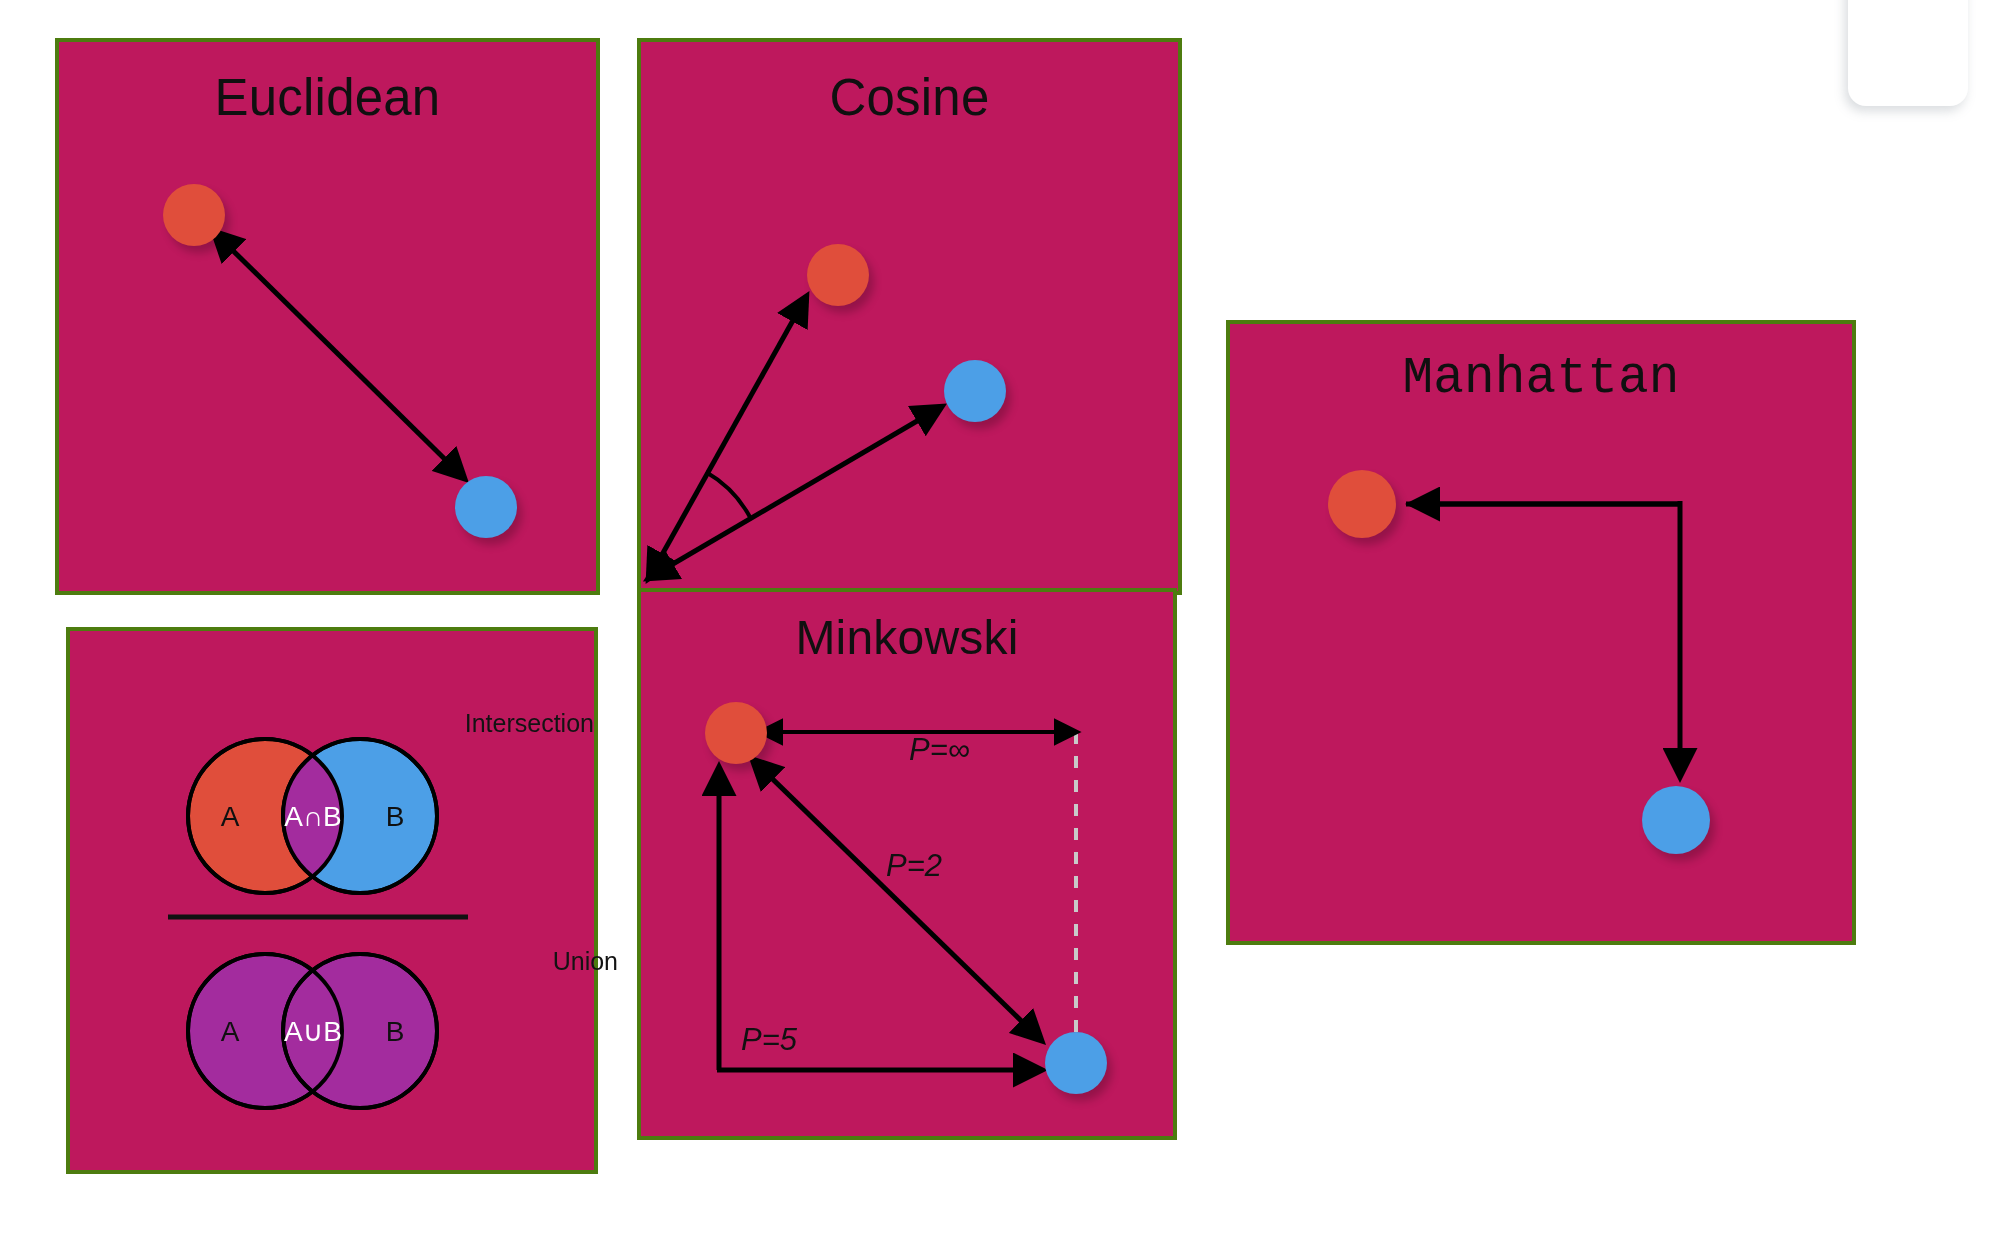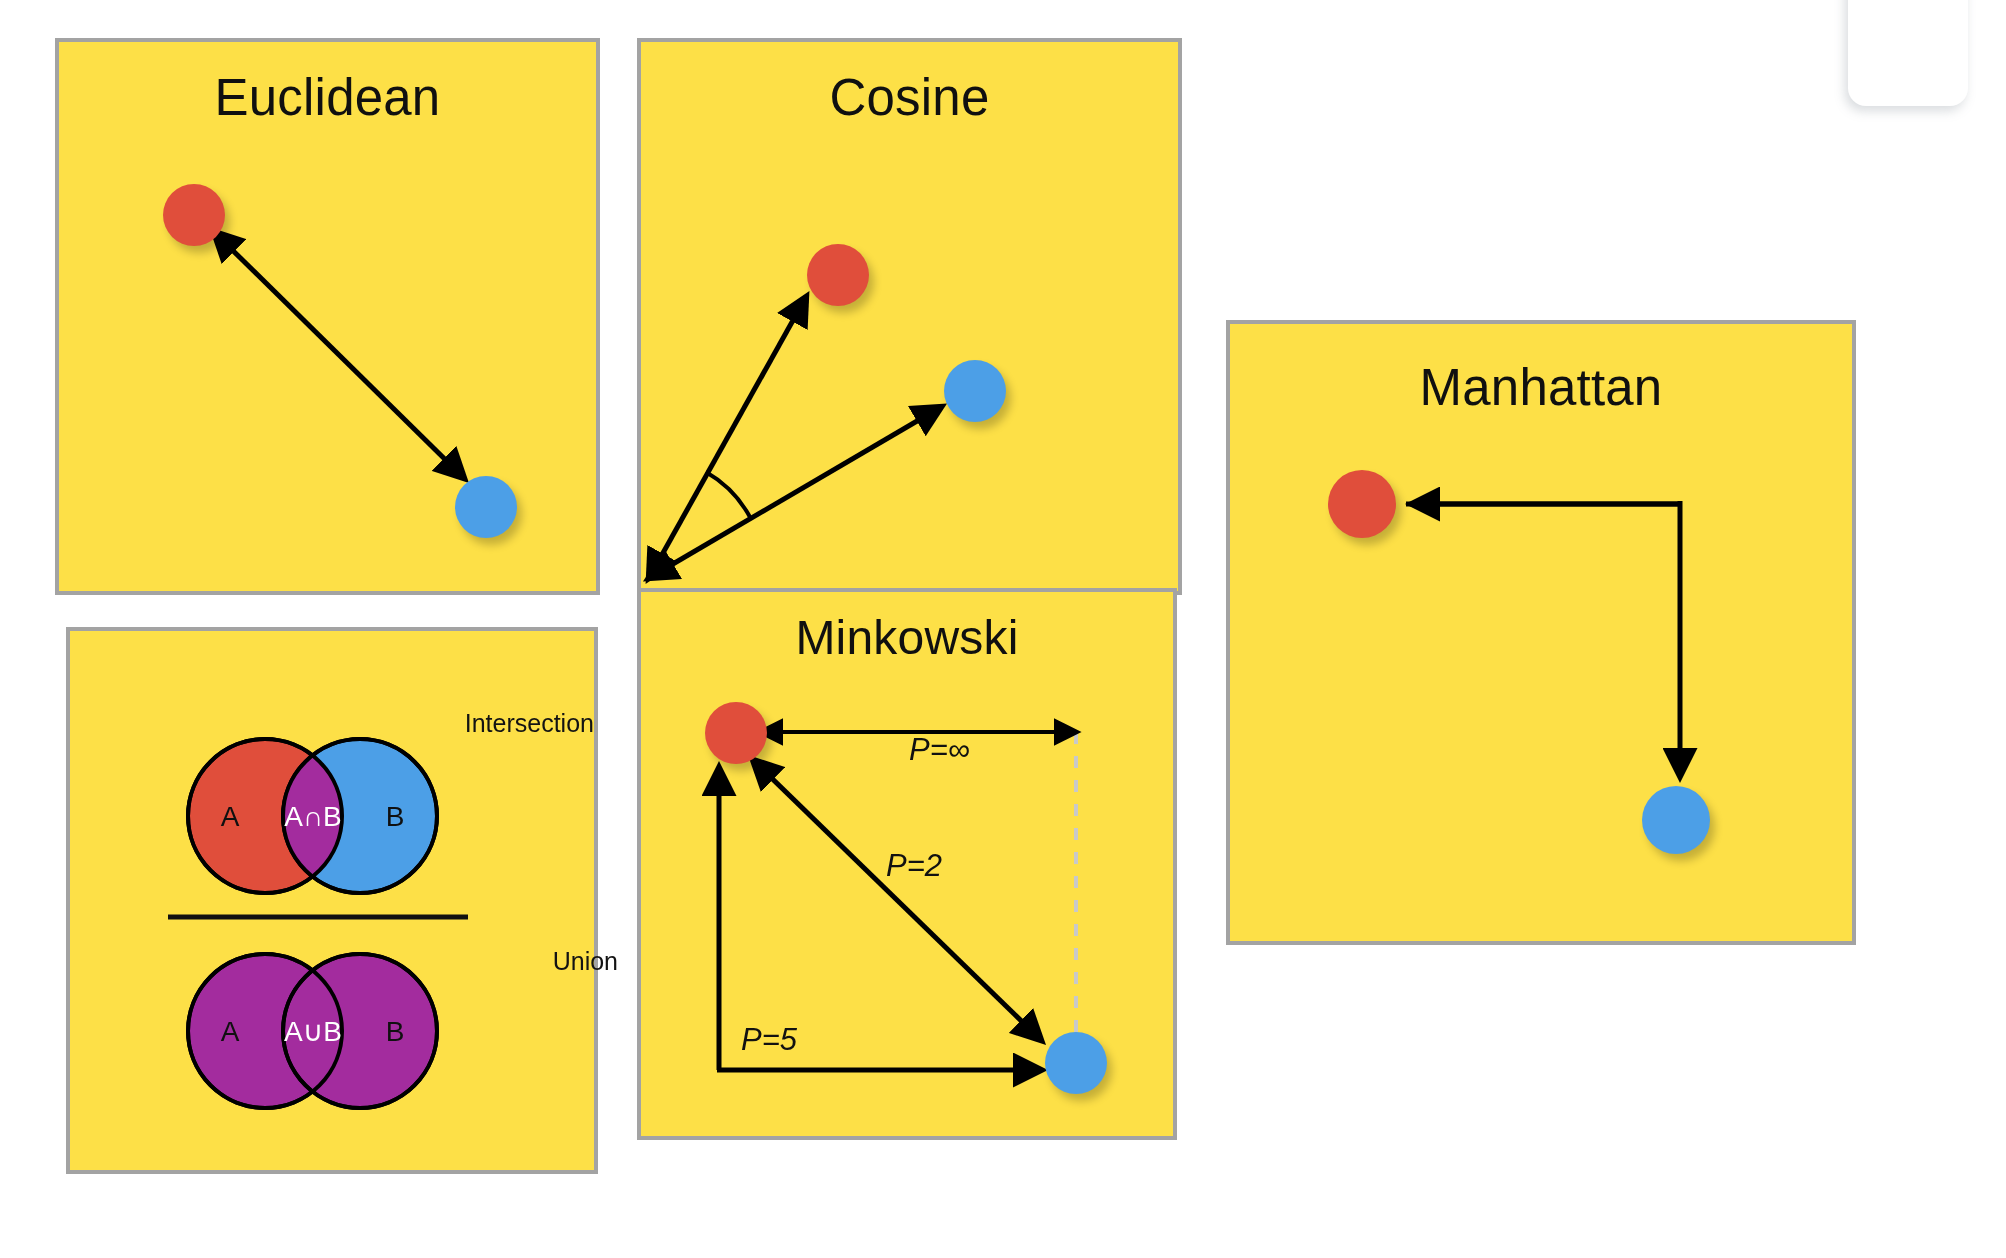--- a/index.html
+++ b/index.html
@@ -20,22 +20,22 @@
     position: absolute;
     left: 0; top: 0;
     width: 2006px;
     height: 1258px;
   }
 
   
   .panel {
     position: absolute;
     box-sizing: border-box;
-    background: #fde047;
-    border: 4px solid #a3a3a3;
+    background: #be185d;
+    border: 4px solid #4d7c0f;
   }
 
   .panel-title {
     position: absolute;
     left: 0;
     width: 100%;
     text-align: center;
     color: #101010;
     font-weight: 400;
     letter-spacing: 0.2px;
@@ -65,21 +65,21 @@
   #panel-cosine    { left: 637px;  top: 38px;   width: 545px;  height: 557px; }
   #panel-manhattan { left: 1226px; top: 320px;  width: 630px;  height: 625px; }
   #panel-jaccard   { left: 66px;   top: 627px;  width: 532px;  height: 547px; }
   #panel-minkowski { left: 637px;  top: 588px;  width: 540px;  height: 552px; }
 
   .title-lg { font-size: 51px; }
   .title-md { font-size: 48px; }
 
   #panel-euclidean .panel-title { top: 26px; }
   #panel-cosine    .panel-title { top: 26px; }
-  #panel-manhattan .panel-title { top: 34px; }
+  #panel-manhattan .panel-title { top: 26px; font-family: Liberation Mono, monospace; }
   #panel-jaccard   .panel-title { top: 18px; }
   #panel-minkowski .panel-title { top: 18px; }
 
   
   #eu-red  { left: 104px;  top: 142px; width: 62px; height: 62px; }
   #eu-blue { left: 396px;  top: 434px; width: 62px; height: 62px; }
 
   
   #co-red  { left: 166px;  top: 202px; width: 62px; height: 62px; }
   #co-blue { left: 303px;  top: 318px; width: 62px; height: 62px; }

